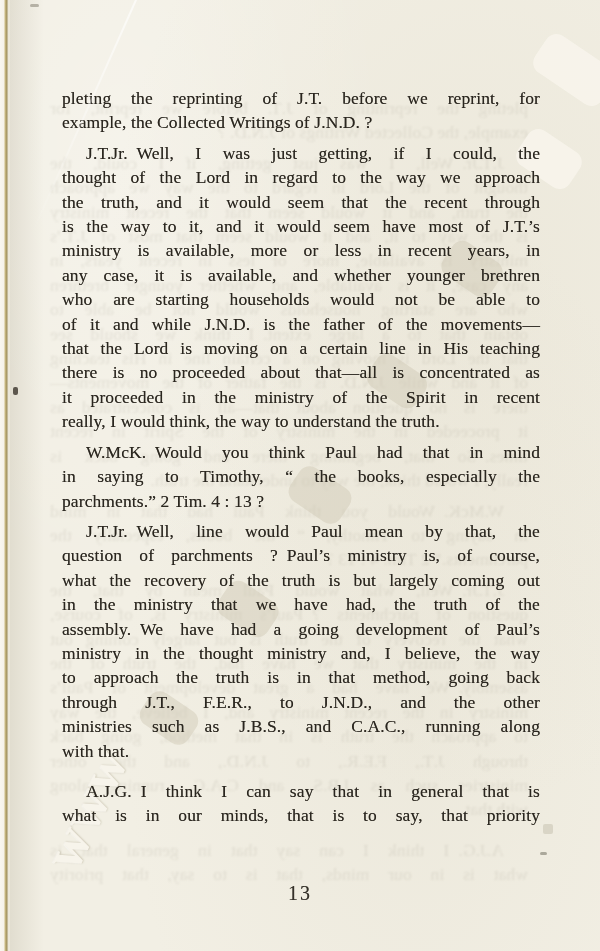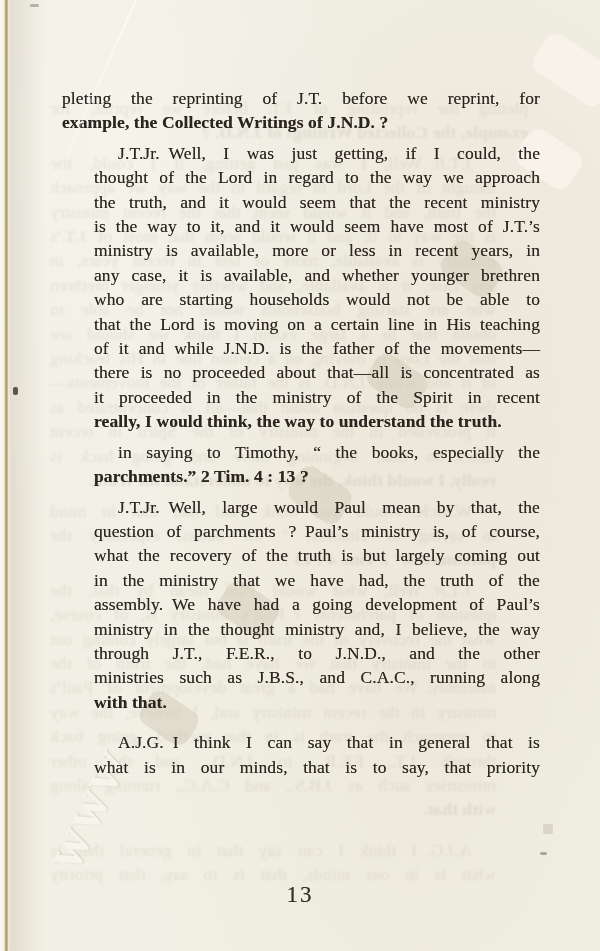--- a/index.html
+++ b/index.html
@@ -41,29 +41,29 @@
     font-size:17.5px; line-height:24.4px; letter-spacing:0.1px;
     pointer-events:none;
   }
   
   .text-block {
     position:absolute; left:62px; top:86px; width:478px;
     color:#2a261f;
     font-size:17.5px; line-height:24.4px; letter-spacing:0.1px;
     text-shadow:0 0 0.5px rgba(42,38,31,0.55);
   }
-  .para.space-before { margin-top:6px;margin-left:32px; }
+  .para.space-before { margin-top:6px; }
   .para.extra-space  { margin-top:16px; }
   .para.indent .line:first-child { text-indent:24px; }
   .line { text-align:justify; text-align-last:justify; }
-  .line.last { text-align-last:left;font-weight:bold; }
+  .line.last { text-align-last:left; }
   .page-number {
     position:absolute; left:0; right:0; top:882px;
     text-align:center; color:#35312a;
-    font-size:23px; letter-spacing:2px;
+    font-size:20px; letter-spacing:2px;
     text-shadow:0 0 0.5px rgba(42,38,31,0.5);
   }
   
   .wm-www {
     position:absolute; left:30px; top:852px;
     transform:rotate(-65deg); transform-origin:0 0;
     font-size:56px; font-weight:bold; letter-spacing:2px;
     color:#f8f5ec;
     text-shadow:0.5px 0.5px 2px rgba(150,140,110,0.5), -0.5px -0.5px 1px rgba(255,255,255,0.9);
     opacity:0.9;
@@ -138,42 +138,44 @@
   <div class="wm-www">www</div>
 
   <div class="text-block">
       <div class="para">
         <div class="line">pleting the reprinting of J.T. before we reprint, for</div>
         <div class="line last">example, the Collected Writings of J.N.D. ?</div>
       </div>
       <div class="para indent space-before">
         <div class="line">J.T.Jr. Well, I was just getting, if I could, the</div>
         <div class="line">thought of the Lord in regard to the way we approach</div>
-        <div class="line">the truth, and it would seem that the recent ministry</div>
+        <div class="line">the truth, and it would seem that the recent through</div>
         <div class="line">is the way to it, and it would seem have most of J.T.’s</div>
         <div class="line">ministry is available, more or less in recent years, in</div>
         <div class="line">any case, it is available, and whether younger brethren</div>
         <div class="line">who are starting households would not be able to</div>
+        <div class="line">of it and while J.N.D. is the father of the movements—</div>
         <div class="line">that the Lord is moving on a certain line in His teaching</div>
-        <div class="line">of it and while J.N.D. is the father of the movements—</div>
         <div class="line">there is no proceeded about that—all is concentrated as</div>
         <div class="line">it proceeded in the ministry of the Spirit in recent</div>
         <div class="line last">really, I would think, the way to understand the truth.</div>
       </div>
       <div class="para indent space-before">
+        <div class="line">W.McK. Would you think Paul had that in mind</div>
         <div class="line">in saying to Timothy, “ the books, especially the</div>
         <div class="line last">parchments.” 2 Tim. 4 : 13 ?</div>
       </div>
       <div class="para indent space-before">
-        <div class="line">J.T.Jr. Well, large would Paul mean by that, the</div>
+        <div class="line">J.T.Jr. Well, line would Paul mean by that, the</div>
         <div class="line">question of parchments ? Paul’s ministry is, of course,</div>
         <div class="line">what the recovery of the truth is but largely coming out</div>
         <div class="line">in the ministry that we have had, the truth of the</div>
         <div class="line">assembly. We have had a going development of Paul’s</div>
         <div class="line">ministry in the thought ministry and, I believe, the way</div>
+        <div class="line">to approach the truth is in that method, going back</div>
         <div class="line">through J.T., F.E.R., to J.N.D., and the other</div>
         <div class="line">ministries such as J.B.S., and C.A.C., running along</div>
         <div class="line last">with that.</div>
       </div>
       <div class="para indent space-before extra-space">
         <div class="line">A.J.G. I think I can say that in general that is</div>
         <div class="line">what is in our minds, that is to say, that priority</div>
       </div>
     </div>
 

